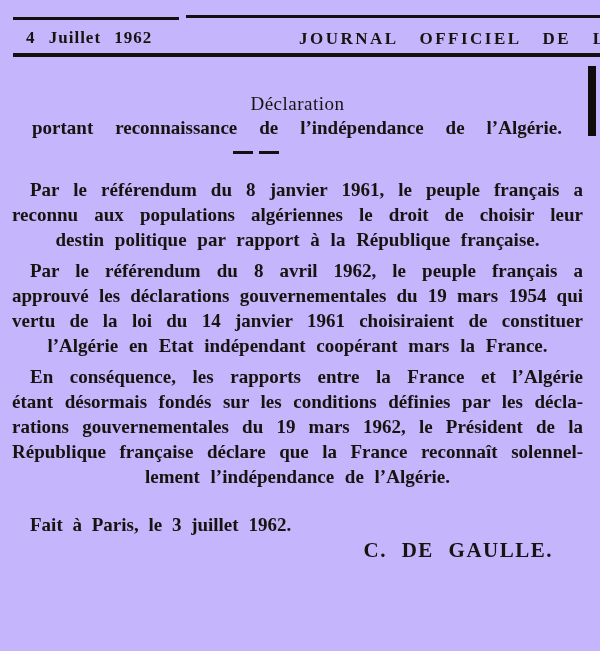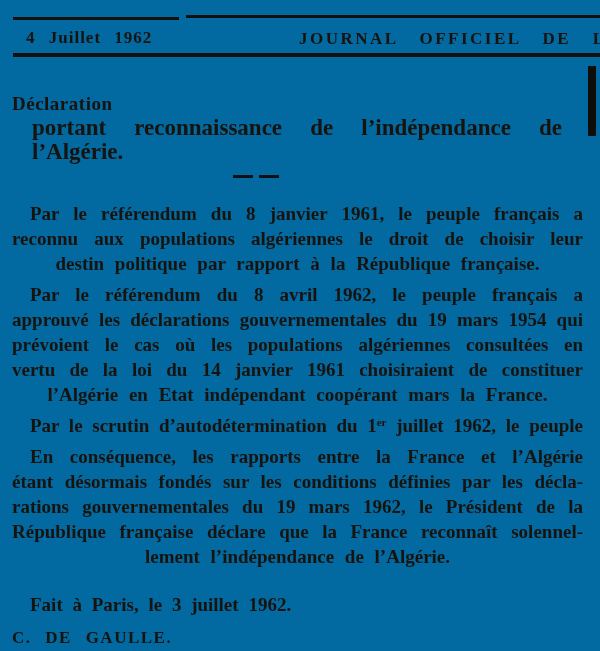--- a/index.html
+++ b/index.html
@@ -1,19 +1,19 @@
 <!DOCTYPE html>
 <html><head>
 <meta charset="utf-8">
 <style>
   html, body { margin: 0; padding: 0; background: #e9e9e7; }
   .page {
     position: relative;
     width: 600px; height: 651px;
-    background: #0369a1;
+    background: #c4b5fd;
     overflow: hidden;
     font-family: "Liberation Serif", serif;
     color: #17140f;
   }
   .rule { position: absolute; background: #131110; }
   .rule-top-a { left: 13px; top: 17px; width: 166px; height: 3px; }
   .rule-top-b { left: 186px; top: 15px; width: 414px; height: 3px; }
   .rule-mid   { left: 13px; top: 53px; width: 587px; height: 4px; }
   .header-date {
     position: absolute; left: 26px; top: 28px;
@@ -24,46 +24,46 @@
     position: absolute; left: 299px; top: 29px;
     font-size: 17px; font-weight: bold;
     letter-spacing: 2.5px; word-spacing: 15px; white-space: nowrap;
   }
   .vbar {
     position: absolute; left: 588px; top: 66px;
     width: 8px; height: 70px; background: #0e0d0c;
   }
   .content { position: absolute; left: 12px; top: 92px; width: 571px; }
   .doc-title {
-    font-size: 19px; font-weight: bold;
+    text-align: center; font-size: 19px; font-weight: normal;
     letter-spacing: .5px; word-spacing: 4px; line-height: 24px;
   }
   .doc-subtitle {
-    font-size: 23px; font-weight: bold; line-height: 24px;
+    font-size: 19px; font-weight: bold; line-height: 24px;
     text-align: justify; text-align-last: justify;
     padding: 0 21px 0 20px; box-sizing: border-box;
   }
   .ornament { margin: 11px 0 0 221px; display: flex; gap: 6px; height: 3px; }
   .ornament .dash { width: 20px; height: 3px; background: #131110; }
   .body-text { margin-top: 23px; font-size: 19px; font-weight: bold; line-height: 25px; }
   .para { margin: 6px 0 0 0; }
   .para:first-child { margin-top: 0; }
   .ln { min-height: 25px; }
   .jl { text-align: justify; text-align-last: justify; }
   .last { text-align: center; word-spacing: 6px; }
   .ind { text-indent: 18px; }
   sup { font-size: 11px; line-height: 0; vertical-align: 6px; letter-spacing: 0; }
   .dateline {
     margin-top: 23px; font-size: 19px; font-weight: bold;
     line-height: 25px; text-indent: 18px; word-spacing: 5px;
   }
   .signature {
-    font-size: 17px; font-weight: bold; line-height: 26px;
-    padding-right: 30px;
-    letter-spacing: 1.5px; word-spacing: 8px; margin-top: 8px;
+    font-size: 21px; font-weight: bold; line-height: 26px;
+    text-align: right; padding-right: 30px;
+    letter-spacing: 1.5px; word-spacing: 8px;
   }
 </style>
 </head>
 <body>
 
 <div class="page">
 
   <div class="rule rule-top-a"></div>
   <div class="rule rule-top-b"></div>
 
@@ -88,27 +88,25 @@
 
       <div class="para">
         <div class="ln jl ind">Par le référendum du 8 janvier 1961, le peuple français a</div>
         <div class="ln jl">reconnu aux populations algériennes le droit de choisir leur</div>
         <div class="ln last">destin politique par rapport à la République française.</div>
       </div>
 
       <div class="para">
         <div class="ln jl ind">Par le référendum du 8 avril 1962, le peuple français a</div>
         <div class="ln jl">approuvé les déclarations gouvernementales du 19 mars 1954 qui</div>
-        <div class="ln jl">prévoient le cas où les populations algériennes consultées en</div>
         <div class="ln jl">vertu de la loi du 14 janvier 1961 choisiraient de constituer</div>
         <div class="ln last">l’Algérie en Etat indépendant coopérant mars la France.</div>
       </div>
 
       <div class="para">
-        <div class="ln jl ind"><span>Par le scrutin d’autodétermination du 1</span><sup>er</sup><span> juillet 1962, le peuple</span></div>
       </div>
 
       <div class="para">
         <div class="ln jl ind">En conséquence, les rapports entre la France et l’Algérie</div>
         <div class="ln jl">étant désormais fondés sur les conditions définies par les décla-</div>
         <div class="ln jl">rations gouvernementales du 19 mars 1962, le Président de la</div>
         <div class="ln jl">République française déclare que la France reconnaît solennel-</div>
         <div class="ln last">lement l’indépendance de l’Algérie.</div>
       </div>
 

